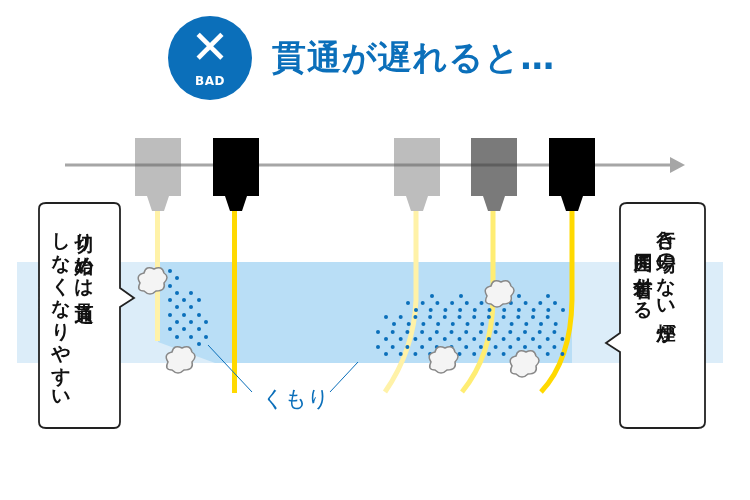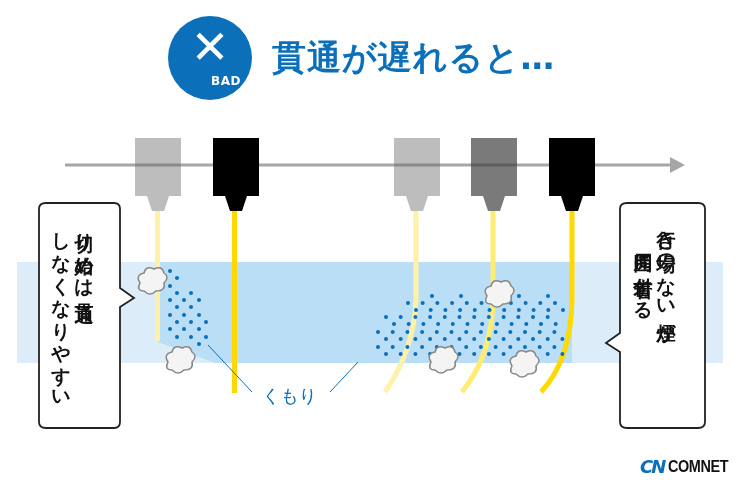--- a/index.html
+++ b/index.html
@@ -3,27 +3,27 @@
   <meta charset="utf-8">
   <style>
     html, body { margin: 0; padding: 0; background: #ffffff; }
     body { width: 750px; height: 500px; position: relative; overflow: hidden;
            font-family: "DejaVu Sans", "Liberation Sans", sans-serif; }
     .stage { position: absolute; left: 0; top: 0; width: 750px; height: 500px; }
     .header { position: absolute; left: 168px; top: 15px; height: 86px; display: flex; align-items: center; }
     .bad-badge { width: 84px; height: 84px; border-radius: 50%; position: relative; }
     .bad-badge .x { position: absolute; left: 0; top: 6px; width: 84px; text-align: center;
                     color: #fff; font-size: 46px; font-weight: bold; line-height: 50px; }
-    .bad-badge .lbl { position: absolute; left: 16px; top: 58px; width: 84px; text-align: center;
+    .bad-badge .lbl { position: absolute; left: 0; top: 58px; width: 84px; text-align: center;
                       color: #fff; font-size: 12px; font-weight: bold; letter-spacing: 0.5px; }
     .title { margin-left: 20px; font-size: 34px; font-weight: bold; letter-spacing: 1px; text-align: right; }
     .callout-text { position: absolute; display: flex; flex-direction: row-reverse; gap: 4px;
                     font-size: 19px; font-weight: bold; color: #111; line-height: 1; }
     .vcol { writing-mode: vertical-rl; text-orientation: upright; letter-spacing: 1px; }
-    .kumori { position: absolute; left: 262px; top: 384px; font-size: 18px; }
+    .kumori { position: absolute; left: 262px; top: 384px; font-size: 22px; }
     .logo { position: absolute; left: 640px; top: 456px; display: flex; align-items: center; }
     .logo .mark { font-style: italic; font-weight: bold; font-size: 18px; letter-spacing: -2px; margin-right: 4px; }
     .logo .name { font-size: 17px; font-weight: bold; color: #111; letter-spacing: -0.5px;
                   font-family: "Liberation Sans", sans-serif; transform: scaleX(0.85); transform-origin: left; }
   </style>
 </head>
 <body>
 
 <div class="stage">
   <svg width="750" height="500" viewBox="0 0 750 500">
@@ -230,17 +230,13 @@
     <span class="vcol">しなくなりやすい</span>
   </div>
 
   <div class="callout-text" style="left:634px; top:216px; height:205px;">
     <span class="vcol">行き場のない煙が</span>
     <span class="vcol" style="padding-top:22px;">周囲に付着する</span>
   </div>
 
   <div class="kumori" style="color:#0b6fba;">くもり</div>
 
-  <div class="logo">
-    <span class="mark" style="color:#0b6fba;">CN</span>
-    <span class="name">COMNET</span>
-  </div>
 </div>
 
 </body></html>

